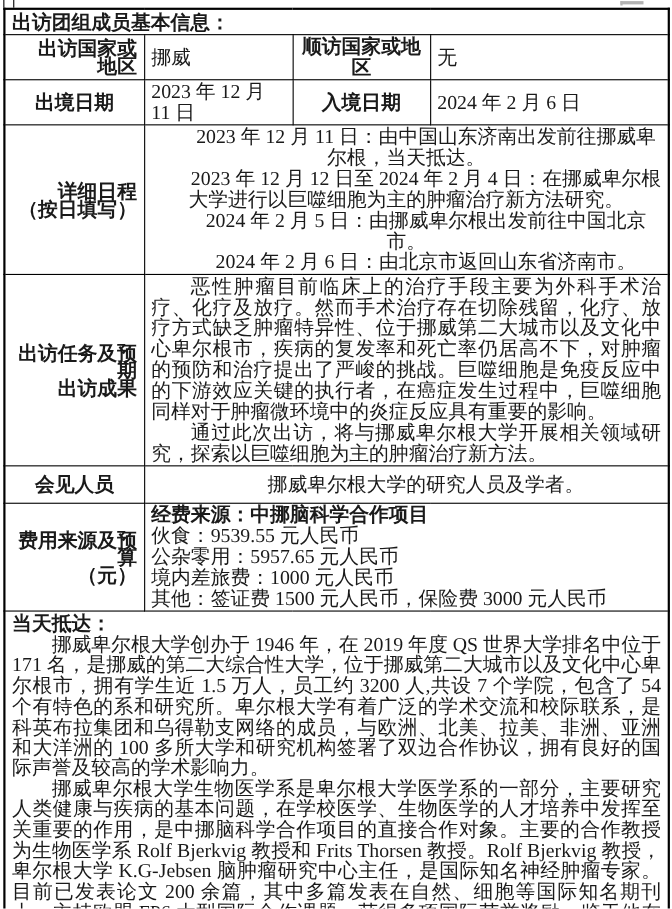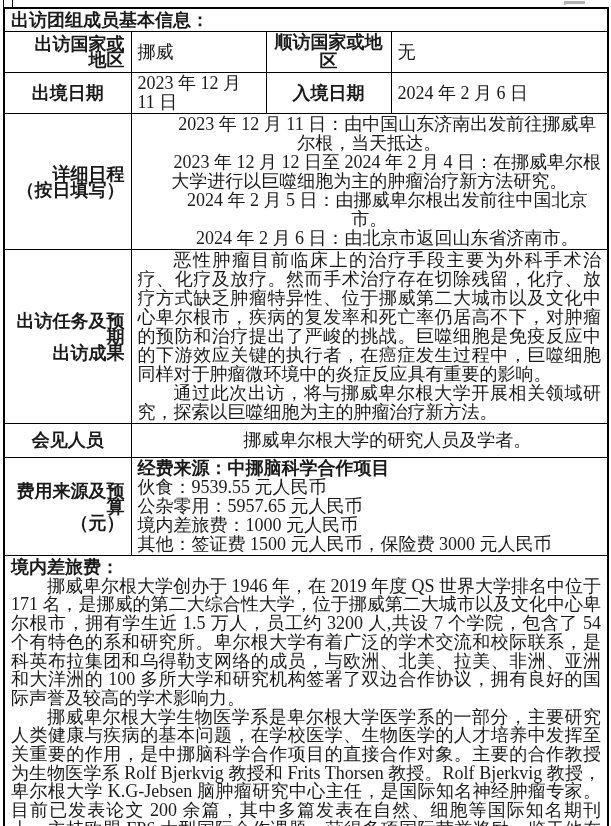--- a/index.html
+++ b/index.html
@@ -154,19 +154,19 @@
       <p class="b">经费来源：中挪脑科学合作项目</p>
       <p>伙食：9539.55 元人民币</p>
       <p>公杂零用：5957.65 元人民币</p>
       <p>境内差旅费：1000 元人民币</p>
       <p>其他：签证费 1500 元人民币，保险费 3000 元人民币</p>
     </td>
   </tr>
 
   <tr class="r-intro">
     <td colspan="4" class="top intro-cell">
-      <p class="b">境内差旅费：</p>
+      <p class="b">当天抵达：</p>
       <p class="ind just">挪威卑尔根大学创办于 1946 年，在 2019 年度 QS 世界大学排名中位于 171 名，是挪威的第二大综合性大学，位于挪威第二大城市以及文化中心卑尔根市，拥有学生近 1.5 万人，员工约 3200 人,共设 7 个学院，包含了 54 个有特色的系和研究所。卑尔根大学有着广泛的学术交流和校际联系，是科英布拉集团和乌得勒支网络的成员，与欧洲、北美、拉美、非洲、亚洲和大洋洲的 100 多所大学和研究机构签署了双边合作协议，拥有良好的国际声誉及较高的学术影响力。</p>
       <p class="ind just">挪威卑尔根大学生物医学系是卑尔根大学医学系的一部分，主要研究人类健康与疾病的基本问题，在学校医学、生物医学的人才培养中发挥至关重要的作用，是中挪脑科学合作项目的直接合作对象。主要的合作教授为生物医学系 Rolf Bjerkvig 教授和 Frits Thorsen 教授。Rolf Bjerkvig 教授，卑尔根大学 K.G-Jebsen 脑肿瘤研究中心主任，是国际知名神经肿瘤专家。目前已发表论文 200 余篇，其中多篇发表在自然、细胞等国际知名期刊上，主持欧盟 FP6 大型国际合作课题，获得多项国际荣誉奖励。鉴于他在神经肿瘤科学研究上的突出贡献，于 2015 荣获“国王奖”，由挪威国王 Olav V 亲自颁发奖励。Frits Thorsen 教授，卑尔根大学生物医学系副主任、分子影像中心主任，是脑转移瘤研究领域的世界顶尖专家之一，他带领的团队建立了世界上首个脑转移瘤动物模型，在针对脑转移瘤的发生发展和临床治疗等研究方向上取得了卓越的成绩，个人到位总科研经费 2600 万挪威克朗，发表 SCI 论文 60 余篇，其中 IF&gt;10 分的 3 篇，IF&gt;5 分的 20 余篇。</p>
     </td>
   </tr>
 </tbody>
   </table>
 
 </body></html>

